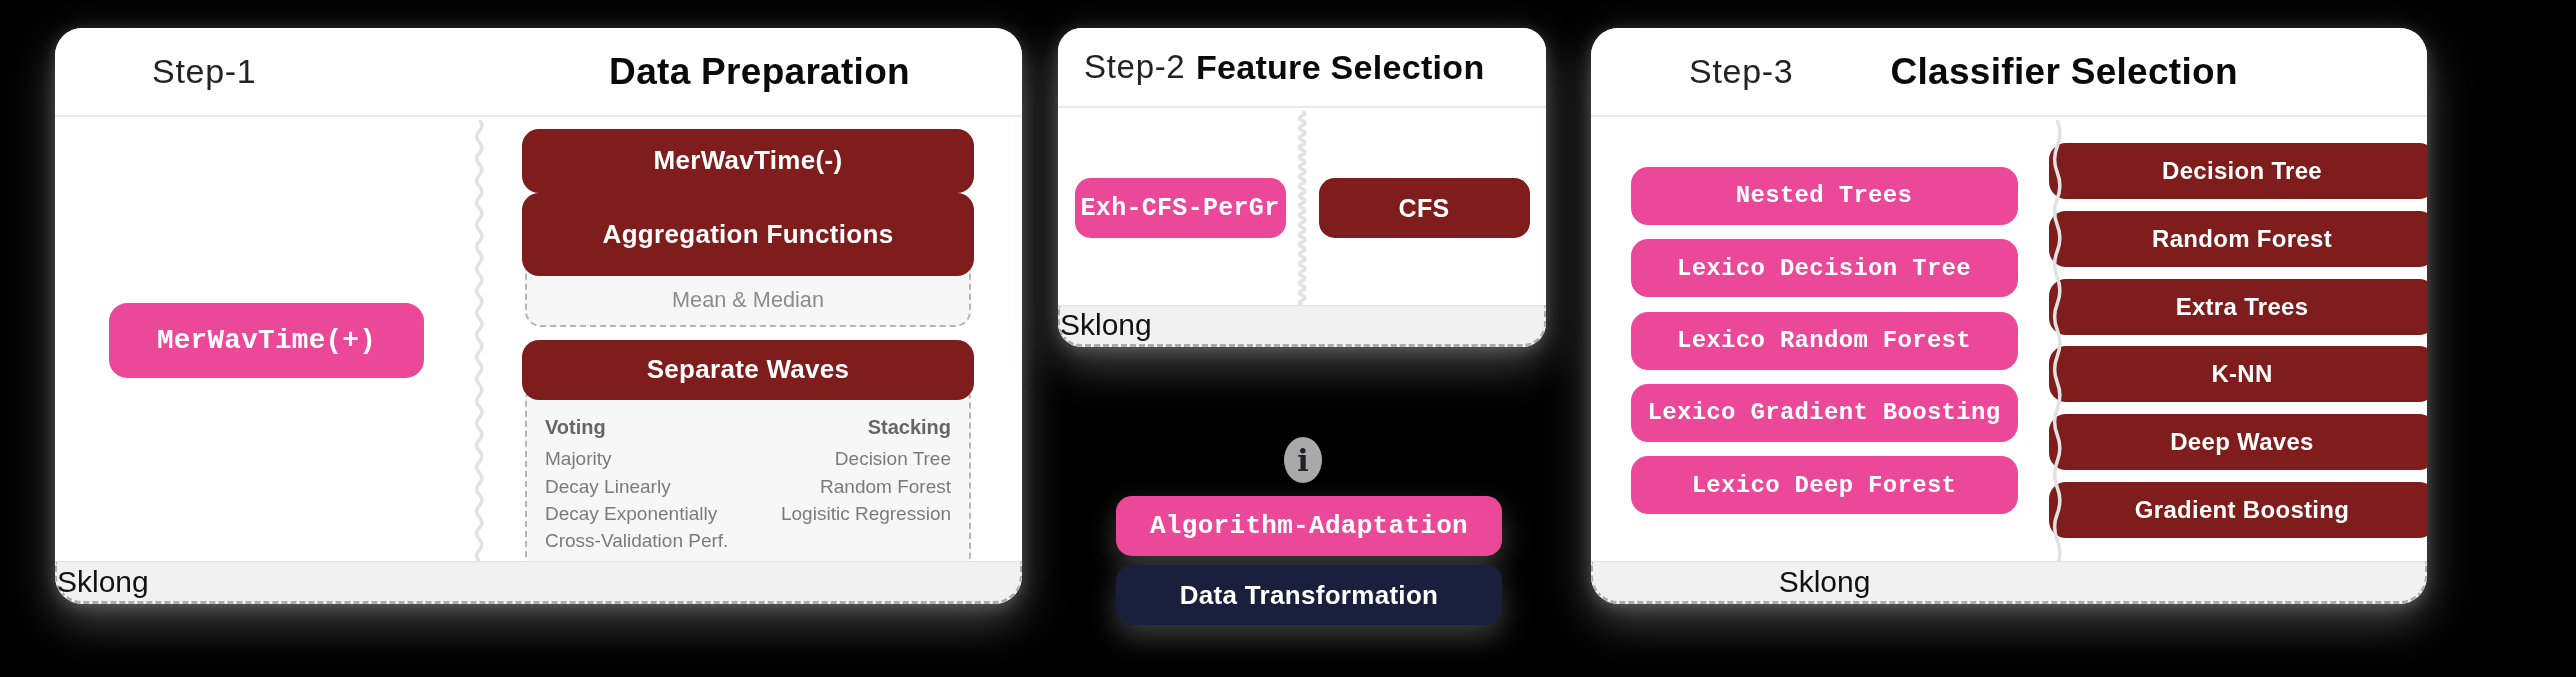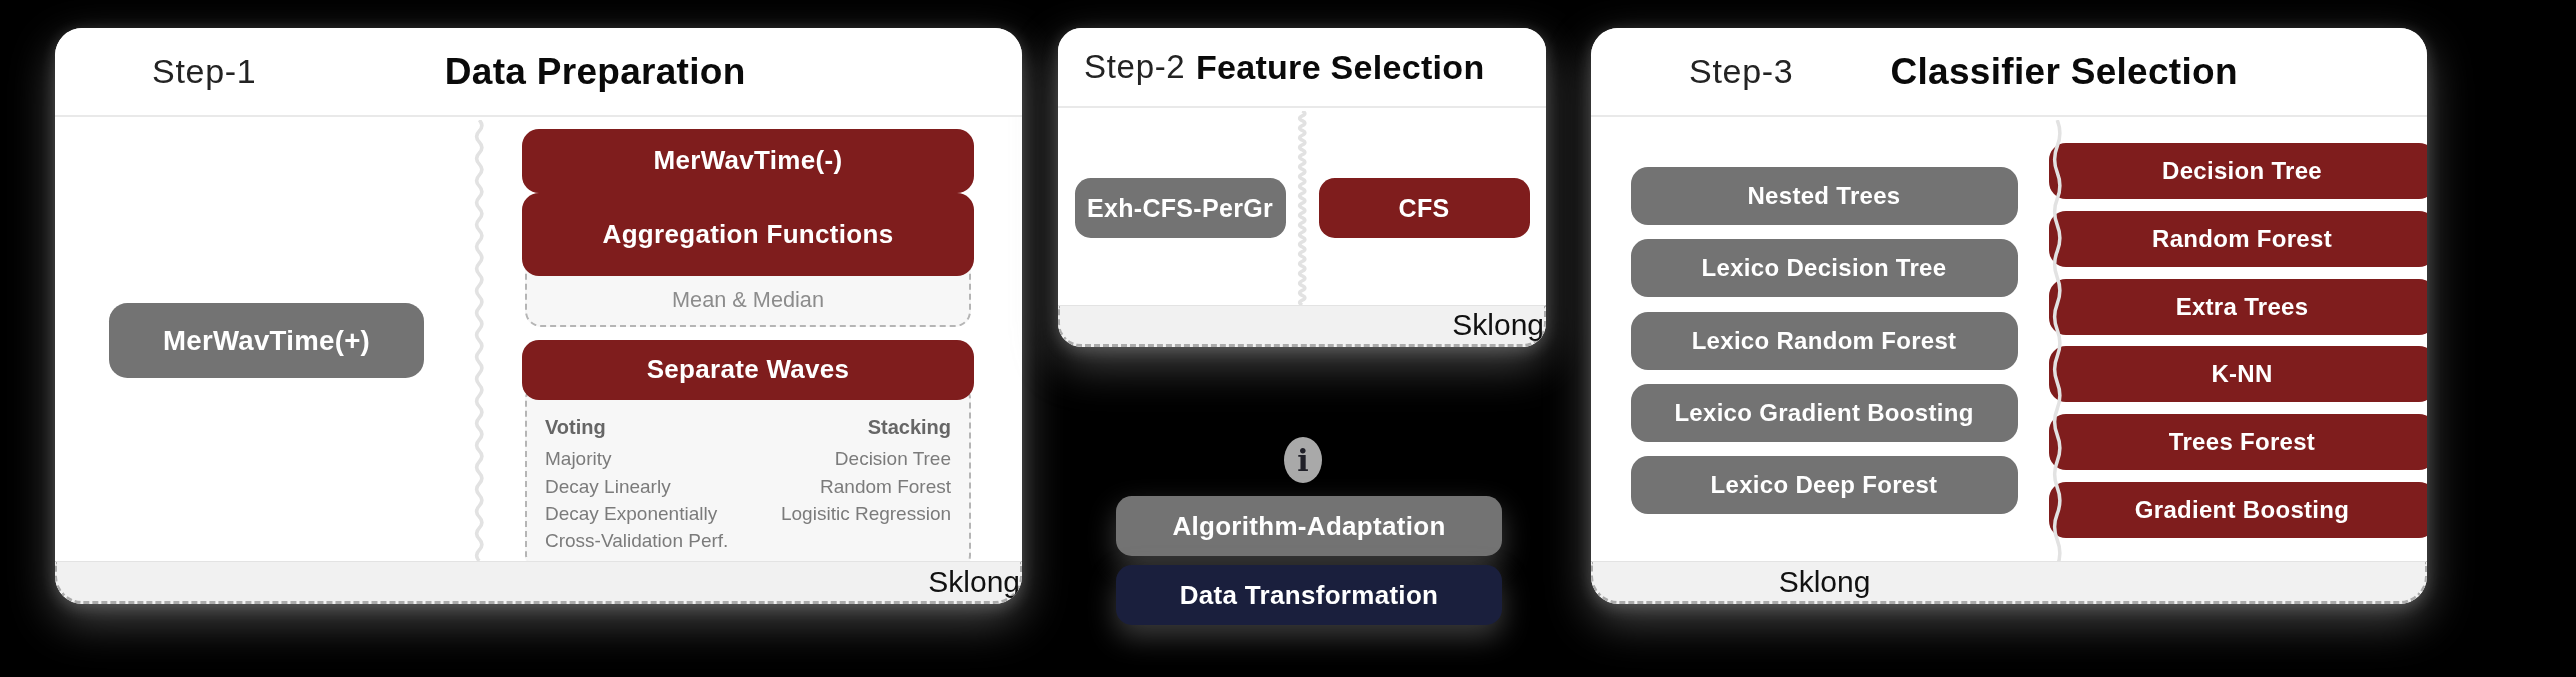--- a/index.html
+++ b/index.html
@@ -18,37 +18,37 @@
   }
   .step {
     font-weight:300; color:#232323; letter-spacing:0.7px; white-space:nowrap;
   }
   .title { font-weight:800; color:#0a0a0a; letter-spacing:0.3px; white-space:nowrap; }
   .card-body { position:absolute; left:0; right:0; z-index:1; }
   .card-foot {
     position:absolute; left:0; right:0; bottom:0; background:#f1f1f1;
     border-left:2.6px dashed #ababab; border-right:2.6px dashed #ababab;
     border-bottom:3.3px dashed #ababab; border-top:1.3px solid #e3e3e3;
-    border-radius:0 0 27.6px 27.6px; display:flex; align-items:center; justify-content:flex-end;
+    border-radius:0 0 27.6px 27.6px; display:flex; align-items:center; justify-content:flex-start;
     font-size:30px; color:#111; z-index:4;
   }
   .wave { position:absolute; top:0; width:10.5px; height:100%; z-index:0; }
   .pill {
     display:flex; align-items:center; justify-content:center; border:none; cursor:pointer;
     color:#fff; font-weight:700; font-family:"Liberation Sans", sans-serif;
     letter-spacing:0.3px; white-space:nowrap;
   }
-  .blue { background:#737373; }
+  .blue { background:#ec4899;font-family:Liberation Mono, monospace; }
   .navy { background:#7f1d1d; }
 
   
   #card1 { left:55px; top:28px; width:967px; height:576px; }
   #card1 .card-head { height:89px; padding-left:97px; }
   #card1 .step { font-size:34px; }
-  #card1 .title { font-size:37px; flex:1; text-align:center; padding-right:88px; }
+  #card1 .title { font-size:37px; flex:1; text-align:right; padding-right:112px; }
   #card1 .card-body { top:92px; bottom:43px; }
   #card1 .card-foot { height:43px; }
   .col-left1 {
     position:absolute; left:0; top:0; bottom:0; width:423px;
     display:flex; align-items:center; justify-content:center;
   }
   .pill-mwplus { width:315px; height:75px; border-radius:18.4px; font-size:27.6px; }
   .col-right1 {
     position:absolute; left:467px; width:452px; top:8.5px;
     display:flex; flex-direction:column;
@@ -198,21 +198,21 @@
       <button class="pill blue pill-c3b">Lexico Decision Tree</button>
       <button class="pill blue pill-c3b">Lexico Random Forest</button>
       <button class="pill blue pill-c3b">Lexico Gradient Boosting</button>
       <button class="pill blue pill-c3b">Lexico Deep Forest</button>
     </div>
     <div class="stack r">
       <button class="pill navy pill-c3n">Decision Tree</button>
       <button class="pill navy pill-c3n">Random Forest</button>
       <button class="pill navy pill-c3n">Extra Trees</button>
       <button class="pill navy pill-c3n">K-NN</button>
-      <button class="pill navy pill-c3n">Trees Forest</button>
+      <button class="pill navy pill-c3n">Deep Waves</button>
       <button class="pill navy pill-c3n">Gradient Boosting</button>
     </div>
   </div>
   <footer class="card-foot">
     <span class="foot-half l">Sklong</span>
   </footer>
 </section>
 
 
 </body></html>

